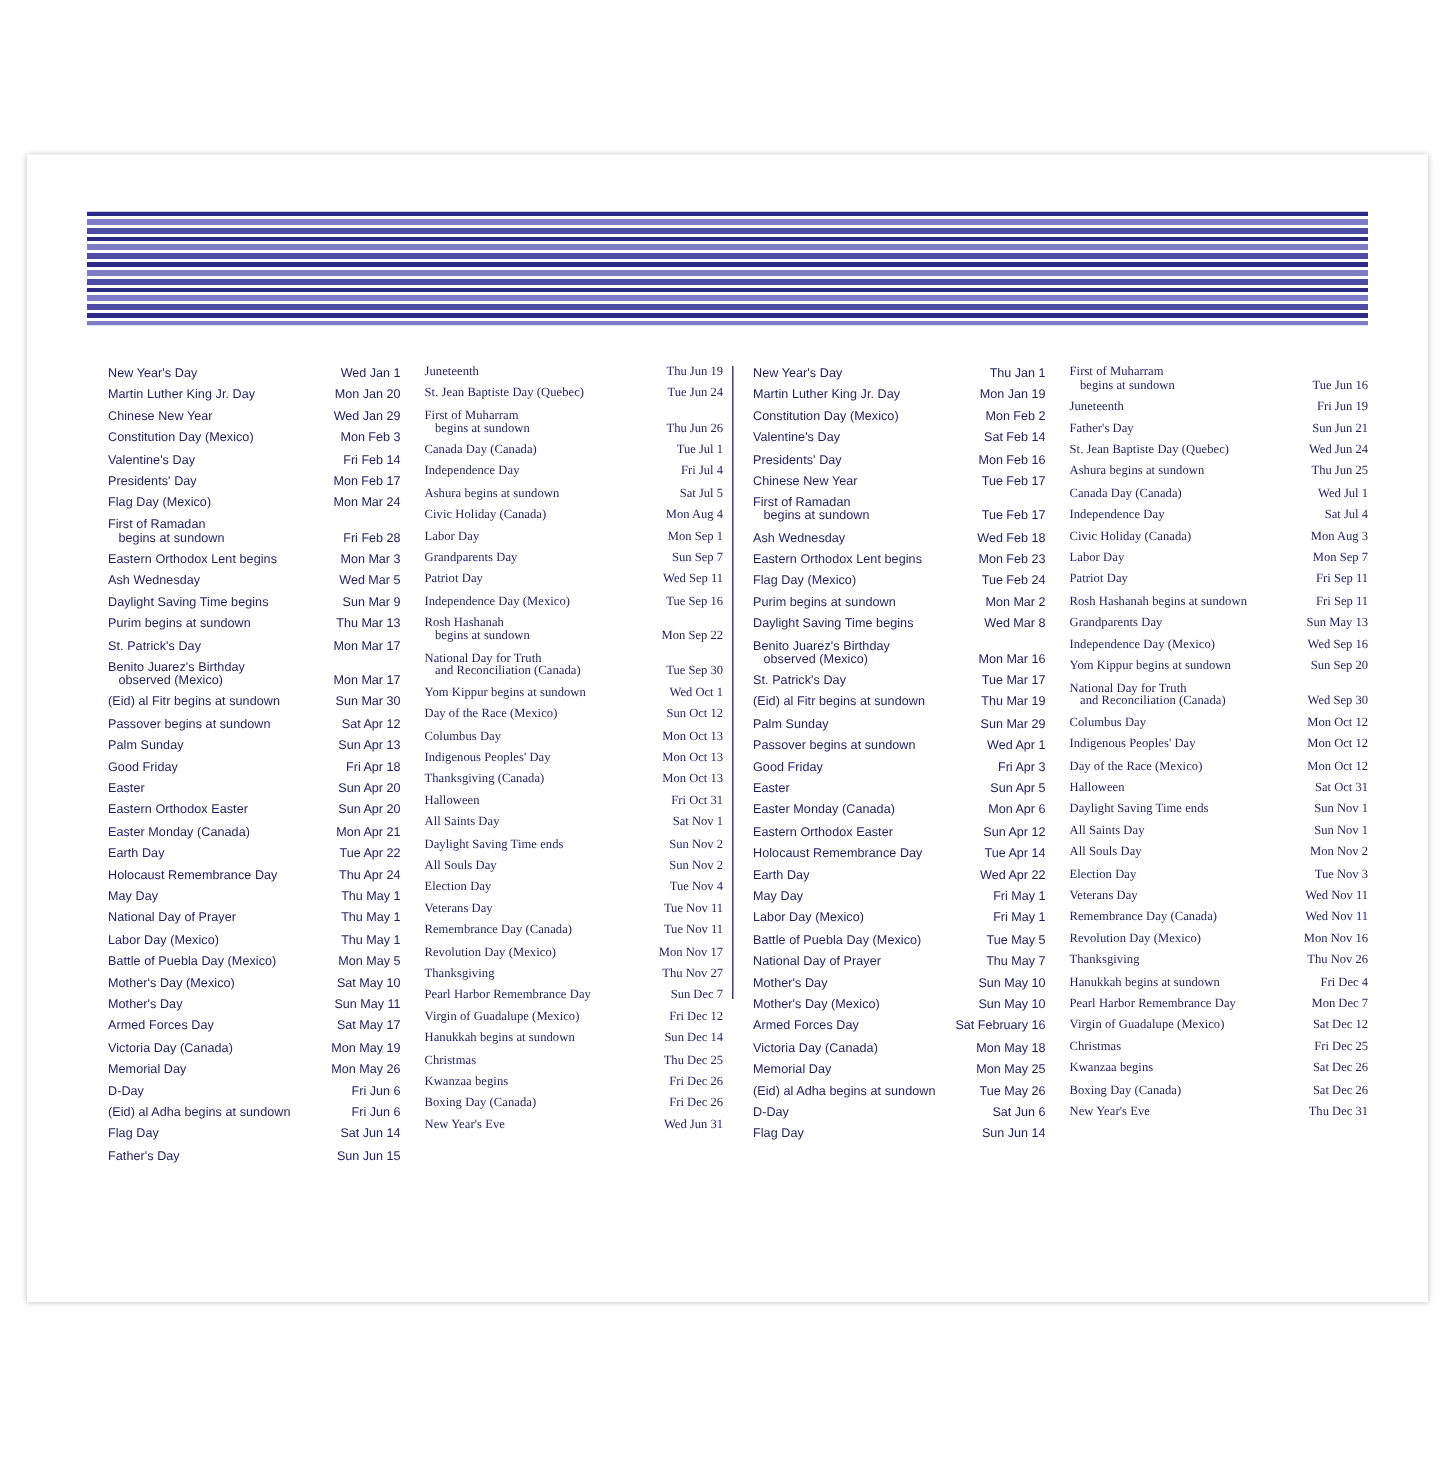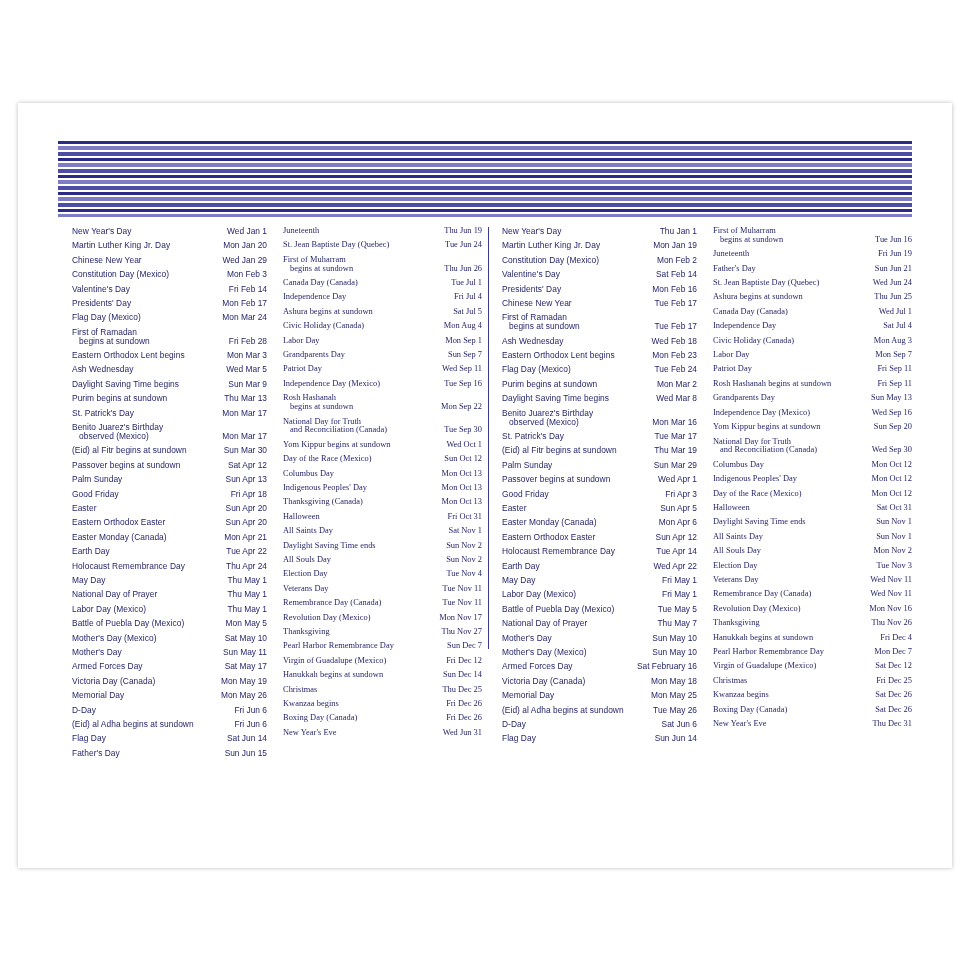--- a/index.html
+++ b/index.html
@@ -78,21 +78,21 @@
     white-space: nowrap;
     margin-top: 44px;
   }
   .banner-title .yr { font-size: 42px; }
   .banner-title .mid { font-size: 44px; }
 
   
   .content {
     position: absolute;
     left: 40px;
-    top: 124px;
+    top: 141px;
     width: 860px;
     height: 620px;
     display: flex;
   }
   .halfyear {
     display: flex;
     position: relative;
   }
   .halfyear.y2025 { width: 430px; }
   .halfyear.y2026 { width: 430px; }

